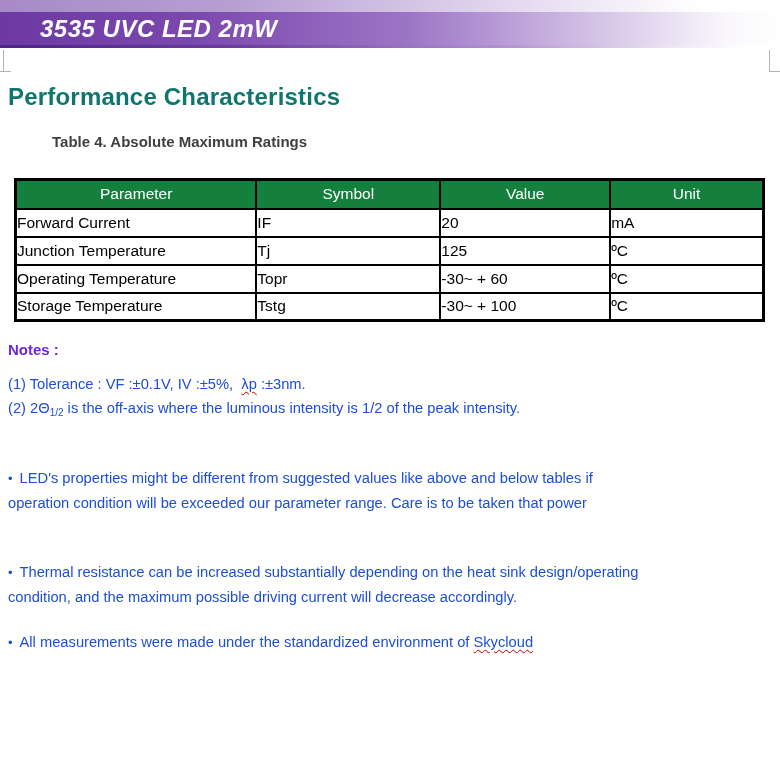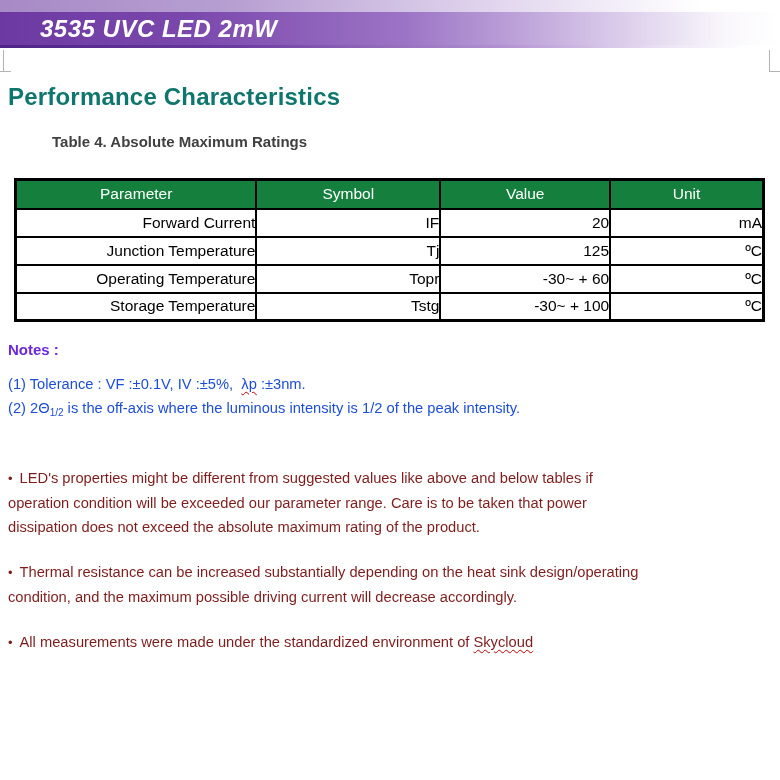--- a/index.html
+++ b/index.html
@@ -51,39 +51,39 @@
   table.ratings col.c0 { width:32.2%; }
   table.ratings col.c1 { width:24.6%; }
   table.ratings col.c2 { width:22.7%; }
   table.ratings col.c3 { width:20.5%; }
   table.ratings th {
     background:#15803d; color:#fff; font-weight:normal;
     font-size:15.5px; height:29px; border:2px solid #000; text-align:center;
   }
   table.ratings td {
     font-size:15.5px; color:#000; height:28px;
-    border:2px solid #000; text-align:right; background:#fff;
+    border:2px solid #000; text-align:left; background:#fff;
   }
 
   
   .notes-heading {
     position:absolute; left:8px; top:341px;
     font-size:15px; font-weight:bold; color:#6d28d9; white-space:pre-wrap;
   }
   .note-line {
     position:absolute; left:8px; font-size:14.7px; color:#1d4ed8; white-space:pre-wrap;
   }
   .n1 { top:376px; } .n2 { top:400px; } .n3 { top:424px; }
   .sub { font-size:10px; vertical-align:-3px; }
   .squig {
     text-decoration-line:underline; text-decoration-style:wavy;
     text-decoration-color:#c00000; text-decoration-thickness:1px; text-underline-offset:2px;
   }
   .bullet-para {
-    position:absolute; left:8px; font-size:14.7px; color:#7f1d1d; line-height:24px;
+    position:absolute; left:8px; font-size:14.7px; color:#1d4ed8; line-height:24px;
   }
   .b1 { top:466px; } .b2 { top:560px; } .b3 { top:630px; }
   .bline { white-space:nowrap; }
   .bullet-glyph { font-size:13px; margin-right:7px; }
 
   
   .footer-bar {
     position:absolute; left:0; top:757px; width:780px; height:18px;
     background:linear-gradient(90deg,#5e2f96 0%,#6f3da4 35%,#9c73c4 62%,#d5c5e8 82%,#ffffff 96%);
   }
@@ -153,21 +153,20 @@
   <div class="notes-heading">Notes :</div>
 
   <div class="note-line n1"><span>(1) Tolerance : VF :±0.1V, IV :±5%,  </span><span class="squig">λp</span><span> :±3nm.</span></div>
 
   <div class="note-line n2"><span>(2) 2Θ</span><span class="sub">1/2</span><span> is the off-axis where the luminous intensity is 1/2 of the peak intensity.</span></div>
 
 
   <div class="bullet-para b1">
     <div class="bline"><span class="bullet-glyph">•</span><span>LED's properties might be different from suggested values like above and below tables if</span></div>
     <div class="bline">operation condition will be exceeded our parameter range. Care is to be taken that power</div>
-    <div class="bline">dissipation does not exceed the absolute maximum rating of the product.</div>
   </div>
 
   <div class="bullet-para b3">
     <div class="bline"><span class="bullet-glyph">•</span><span>All measurements were made under the standardized environment of </span><span class="squig">Skycloud</span></div>
   </div>
 
   <div class="bullet-para b2">
     <div class="bline"><span class="bullet-glyph">•</span><span>Thermal resistance can be increased substantially depending on the heat sink design/operating</span></div>
     <div class="bline">condition, and the maximum possible driving current will decrease accordingly.</div>
   </div>

